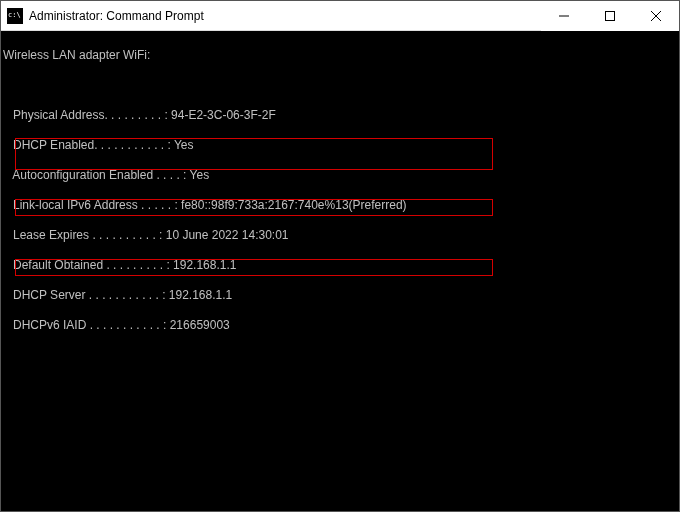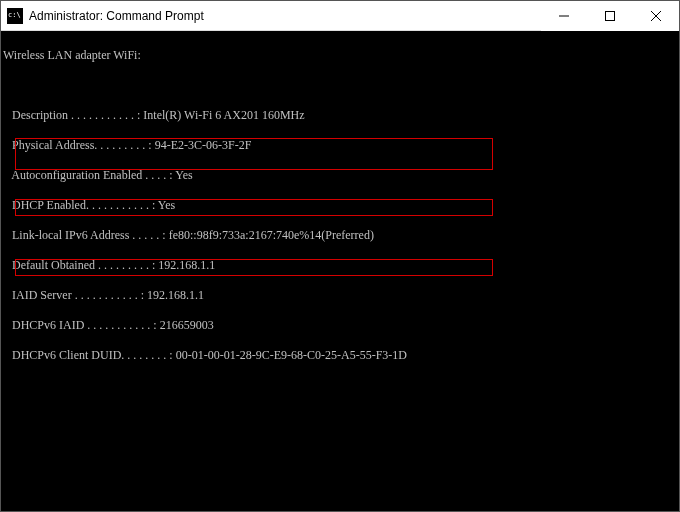--- a/index.html
+++ b/index.html
@@ -53,21 +53,21 @@
     font-size: 10px;
     color: #000;
     background: #fff;
   }
   .win-btn svg { width: 10px; height: 10px; }
 
   .terminal {
     flex: 1;
     background: #000;
     color: #c0c0c0;
-    font-family: Liberation Serif, serif;
+    font-family: Liberation Sans, sans-serif;
     font-size: 12px;
     line-height: 15px;
     padding: 2px 0 2px 2px;
     white-space: pre;
     overflow: hidden;
     position: relative;
   }
   .line { white-space: pre; }
   .highlight-box {
     position: absolute;
@@ -103,29 +103,28 @@
             <line x1="0" y1="0" x2="10" y2="10" stroke="#000" stroke-width="1"></line>
             <line x1="10" y1="0" x2="0" y2="10" stroke="#000" stroke-width="1"></line>
           </svg>
       </div>
     </div>
   </div>
 
   <div class="terminal">
 <div class="line">Wireless LAN adapter WiFi:</div>
 <div class="line"> </div>
-<div class="line">   Description . . . . . . . . . . . : Intel(R) Wi-Fi 6 AX201 160MHz</div>
 <div class="line">   Physical Address. . . . . . . . . : 94-E2-3C-06-3F-2F</div>
+<div class="line">   DHCP Enabled. . . . . . . . . . . : Yes</div>
 <div class="line">   Autoconfiguration Enabled . . . . : Yes</div>
-<div class="line">   DHCP Enabled. . . . . . . . . . . : Yes</div>
-<div class="line">   Link-local IPv6 Address . . . . . : fe80::98f9:733a:2167:740e%14(Preferred)</div>
+<div class="line">   Link-local IPv6 Address . . . . . : fe80::98f9:733a:2167:740e%13(Preferred)</div>
+<div class="line">   Lease Expires . . . . . . . . . . : 10 June 2022 14:30:01</div>
 <div class="line">   Default Obtained . . . . . . . . . : 192.168.1.1</div>
-<div class="line">   IAID Server . . . . . . . . . . . : 192.168.1.1</div>
+<div class="line">   DHCP Server . . . . . . . . . . . : 192.168.1.1</div>
 <div class="line">   DHCPv6 IAID . . . . . . . . . . . : 216659003</div>
-<div class="line">   DHCPv6 Client DUID. . . . . . . . : 00-01-00-01-28-9C-E9-68-C0-25-A5-55-F3-1D</div>
 
 
 
 
 
 
 
 
 
 

